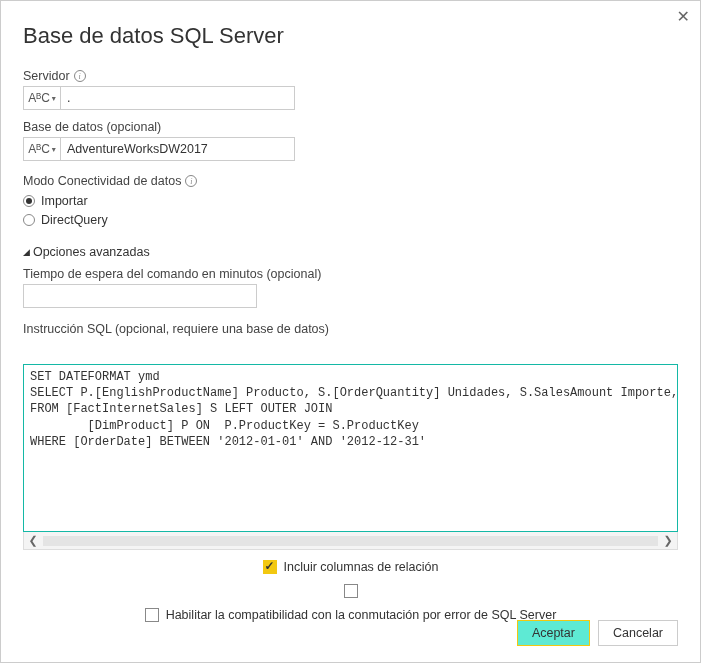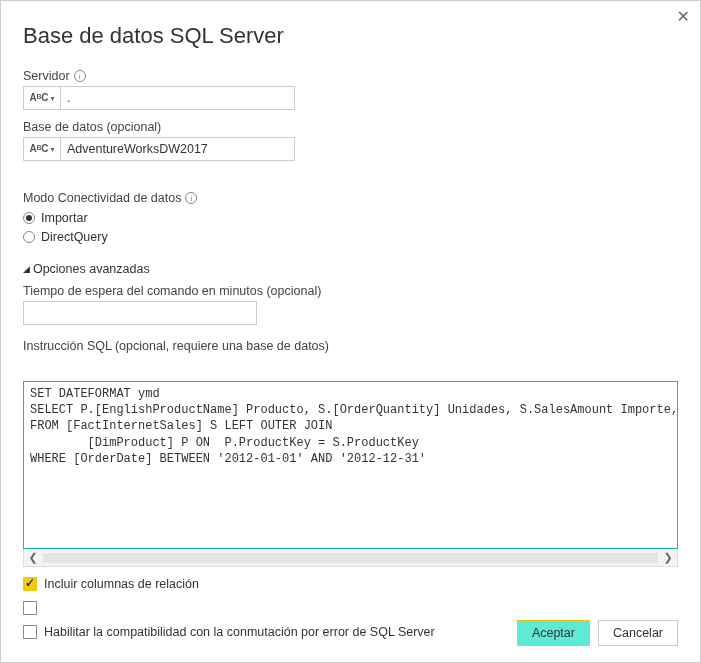--- a/index.html
+++ b/index.html
@@ -3,38 +3,38 @@
 <meta charset="utf-8">
 <style>
 * { box-sizing: border-box; margin: 0; padding: 0; font-family: "Segoe UI", sans-serif; }
 body { background: #fff; width: 701px; height: 663px; border: 1px solid #ccc; position: relative; padding: 16px 22px 18px 22px; font-size: 12.5px; color: #333; }
 .close-x { position: absolute; top: 6px; right: 10px; font-size: 16px; color: #666; cursor: pointer; }
 .title { font-size: 22px; font-weight: 400; color: #333; margin-top: 6px; margin-bottom: 20px; }
 .field-label { font-size: 12.5px; color: #444; margin-bottom: 3px; display: flex; align-items: center; gap: 4px; }
 .info-icon { display: inline-flex; align-items: center; justify-content: center; width: 12px; height: 12px; border: 1px solid #888; border-radius: 50%; font-size: 8px; color: #888; font-style: italic; font-family: Georgia, serif; }
 .input-row { display: flex; gap: 0; margin-bottom: 10px; }
 .type-selector { width: 38px; height: 24px; border: 1px solid #ccc; background: #fff; display: flex; align-items: center; justify-content: center; font-size: 10px; color: #555; position: relative; cursor: pointer; }
-.type-selector .abc { font-family: "Segoe UI", sans-serif; font-size: 10px; line-height: 1; font-weight: bold; }
+.type-selector .abc { font-family: "Segoe UI", sans-serif; font-size: 12px; line-height: 1; }
 .type-selector .caret { font-size: 8px; margin-left: 2px; color: #666; }
 .text-input { height: 24px; border: 1px solid #ccc; border-left: none; padding: 0 6px; font-size: 12.5px; color: #333; background: #fff; }
 .text-input.server { width: 234px; }
 .text-input.db { width: 234px; }
-.section-label { font-size: 12.5px; color: #444; margin-top: 30px; margin-bottom: 6px; display: flex; align-items: center; gap: 4px; }
+.section-label { font-size: 12.5px; color: #444; margin-top: 13px; margin-bottom: 6px; display: flex; align-items: center; gap: 4px; }
 .radio-row { display: flex; align-items: center; gap: 6px; margin-bottom: 5px; font-size: 12.5px; color: #333; }
 .radio { appearance: none; width: 12px; height: 12px; border: 1px solid #888; border-radius: 50%; position: relative; cursor: pointer; }
 .radio:checked::after { content: ""; position: absolute; top: 2px; left: 2px; width: 6px; height: 6px; background: #333; border-radius: 50%; }
 .collapsible { display: flex; align-items: center; gap: 3px; font-size: 12.5px; color: #333; margin-top: 18px; margin-bottom: 8px; cursor: pointer; }
 .collapsible .triangle { font-size: 9px; color: #333; }
 .plain-input { height: 24px; width: 234px; border: 1px solid #ccc; padding: 0 6px; font-size: 12.5px; }
 .sql-label { font-size: 12.5px; color: #444; margin-top: 14px; margin-bottom: 4px; }
 .sql-box { width: 100%; height: 168px; border: 1px solid #14b8a6; padding: 4px 6px; font-family: Consolas, "Courier New", monospace; font-size: 12px; color: #333; overflow: hidden; white-space: pre; background: #fff; line-height: 1.35; margin-top: 28px; }
 .hscroll { width: 100%; height: 18px; border: 1px solid #ddd; border-top: none; background: #f4f4f4; display: flex; align-items: center; }
 .hscroll .arrow { width: 18px; height: 100%; display: flex; align-items: center; justify-content: center; color: #666; font-size: 11px; cursor: pointer; }
 .hscroll .track { flex: 1; height: 10px; background: #e4e4e4; margin: 0 1px; }
-.check-row { display: flex; align-items: center; gap: 7px; font-size: 12.5px; color: #333; margin-top: 10px; }
+.check-row { display: flex; align-items: center; gap: 7px; font-size: 12.5px; color: #333; margin-top: 10px; justify-content: center; }
 .check { appearance: none; width: 14px; height: 14px; border: 1px solid #888; background: #fff; position: relative; cursor: pointer; }
 .check:checked { background: #f2c811; border-color: #f2c811; }
 .check:checked::after { content: "✓"; position: absolute; top: -2px; left: 1px; font-size: 12px; color: #333; font-weight: bold; }
 .button-row { position: absolute; bottom: 16px; right: 22px; display: flex; gap: 8px; }
 .btn { min-width: 72px; height: 26px; border: 1px solid #ccc; background: #fff; font-size: 12.5px; color: #333; padding: 0 14px; cursor: pointer; }
 .btn.primary { background: #5eead4; border-color: #f2c811; }
 </style>
 </head>
 <body>
 

